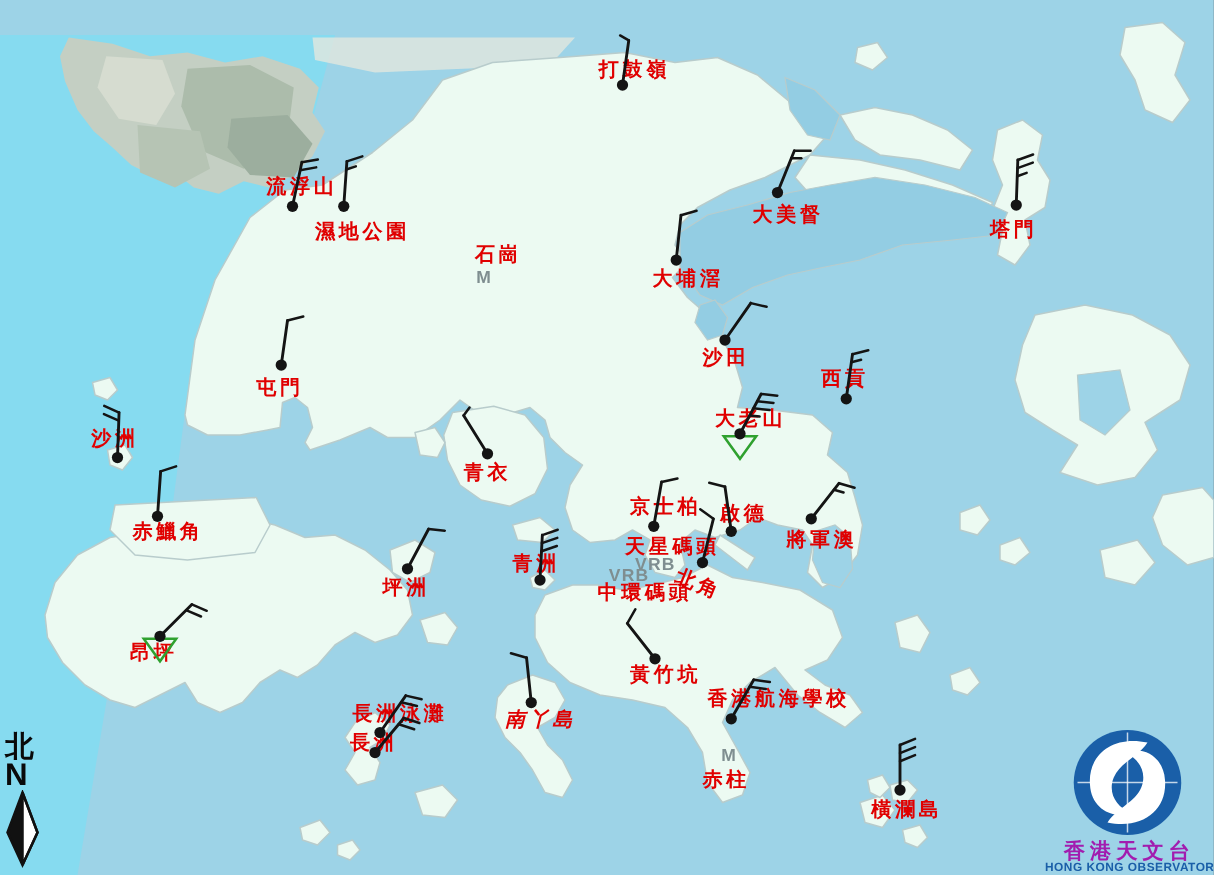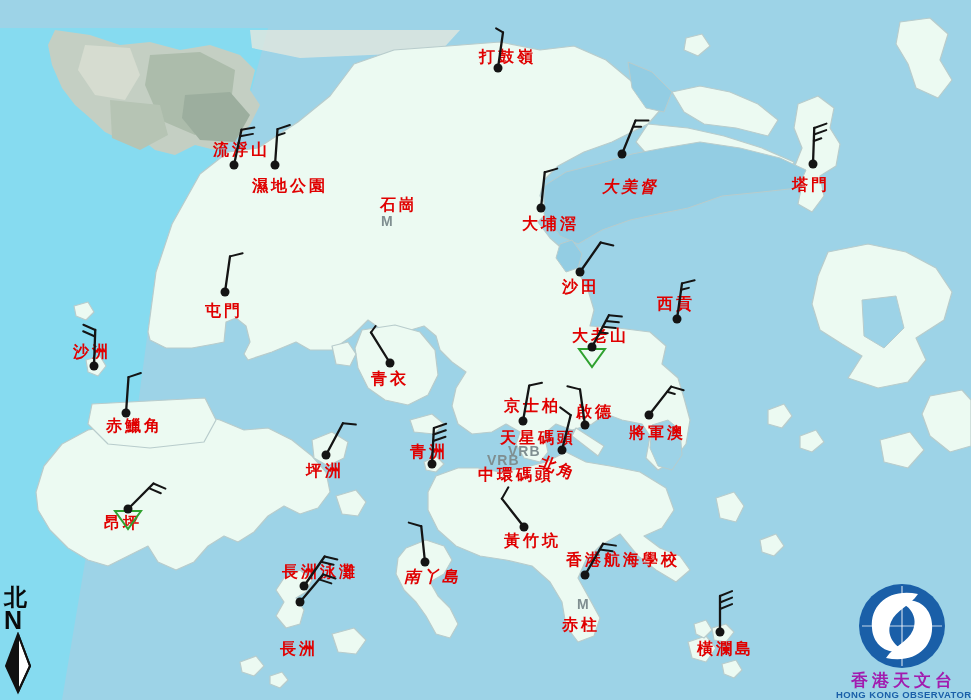--- a/index.html
+++ b/index.html
@@ -88,21 +88,21 @@
     </g>
   </svg>
 
   <div class="labels" id="labels-layer">
       <div class="slabel" style="left: 479px; top: 48px;">打鼓嶺</div>
       <div class="slabel" style="left: 213px; top: 141px;">流浮山</div>
       <div class="slabel" style="left: 252px; top: 177px;">濕地公園</div>
       <div class="slabel" style="left: 380px; top: 196px;">石崗</div>
       <div class="gmark" style="left: 381px; top: 214px;">M</div>
       <div class="slabel" style="left: 522px; top: 215px;">大埔滘</div>
-      <div class="slabel" style="left: 602px; top: 178px; font-style: italic;">大美督</div>
+      <div class="slabel" style="left: 602px; top: 164px;">大美督</div>
       <div class="slabel" style="left: 792px; top: 176px;">塔門</div>
       <div class="slabel" style="left: 562px; top: 278px;">沙田</div>
       <div class="slabel" style="left: 657px; top: 295px;">西貢</div>
       <div class="slabel" style="left: 572px; top: 327px;">大老山</div>
       <div class="slabel" style="left: 205px; top: 302px;">屯門</div>
       <div class="slabel" style="left: 73px; top: 343px;">沙洲</div>
       <div class="slabel" style="left: 106px; top: 417px;">赤鱲角</div>
       <div class="slabel" style="left: 371px; top: 370px;">青衣</div>
       <div class="slabel" style="left: 410px; top: 443px;">青洲</div>
       <div class="slabel" style="left: 504px; top: 397px;">京士柏</div>
@@ -114,21 +114,21 @@
       <div class="gmark" style="left: 487px; top: 453px;">VRB</div>
       <div class="slabel" style="left: 629px; top: 424px;">將軍澳</div>
       <div class="slabel" style="left: 306px; top: 462px;">坪洲</div>
       <div class="slabel" style="left: 104px; top: 514px;">昂坪</div>
       <div class="slabel" style="left: 404px; top: 568px; font-style: italic;">南丫島</div>
       <div class="slabel" style="left: 504px; top: 532px;">黃竹坑</div>
       <div class="slabel" style="left: 566px; top: 551px;">香港航海學校</div>
       <div class="slabel" style="left: 562px; top: 616px;">赤柱</div>
       <div class="gmark" style="left: 577px; top: 597px;">M</div>
       <div class="slabel" style="left: 282px; top: 563px;">長洲泳灘</div>
-      <div class="slabel" style="left: 280px; top: 642px; font-family: Liberation Mono, monospace;">長洲</div>
+      <div class="slabel" style="left: 280px; top: 586px;">長洲</div>
       <div class="slabel" style="left: 697px; top: 640px;">橫瀾島</div>
     </div>
 
   <svg width="971" height="700" viewBox="0 0 971 700" id="stations-layer" style="z-index:5">
       <g>
         <line x1="498" y1="68" x2="503.01023163456233" y2="32.350349525303464" stroke="#141414" stroke-width="2.3" stroke-linecap="round"></line>
         <line x1="503.01023163456233" y1="32.350349525303464" x2="496.0820284042868" y2="28.350349525303464" stroke="#141414" stroke-width="2" stroke-linecap="round"></line>
         <circle cx="498" cy="68" r="4.5" fill="#141414"></circle>
       </g>
       <g>

